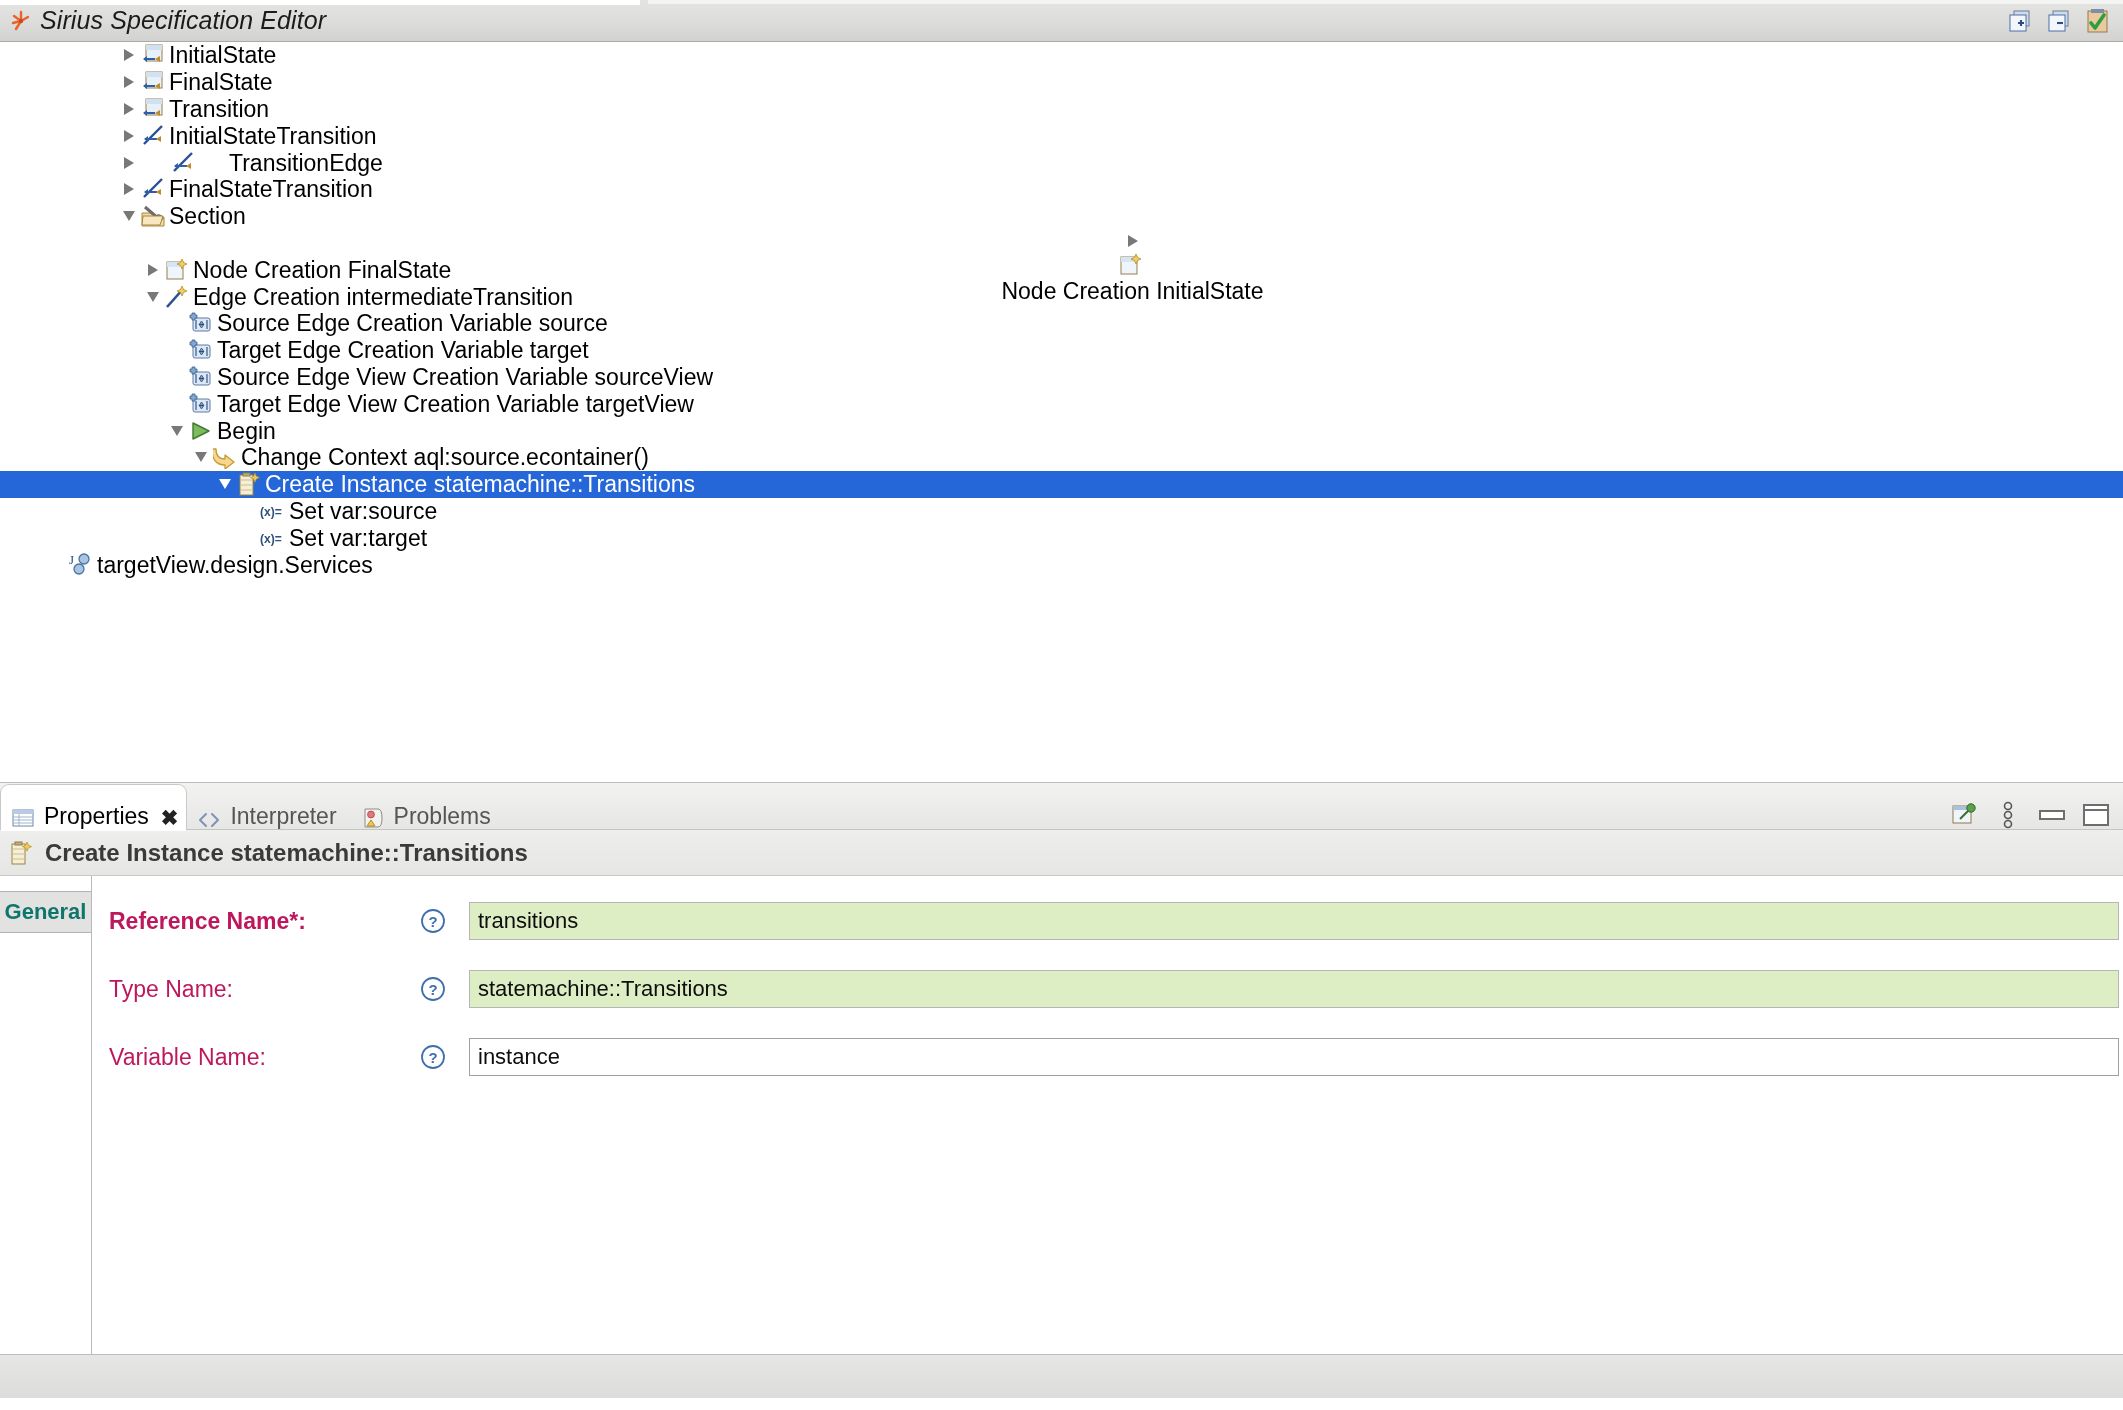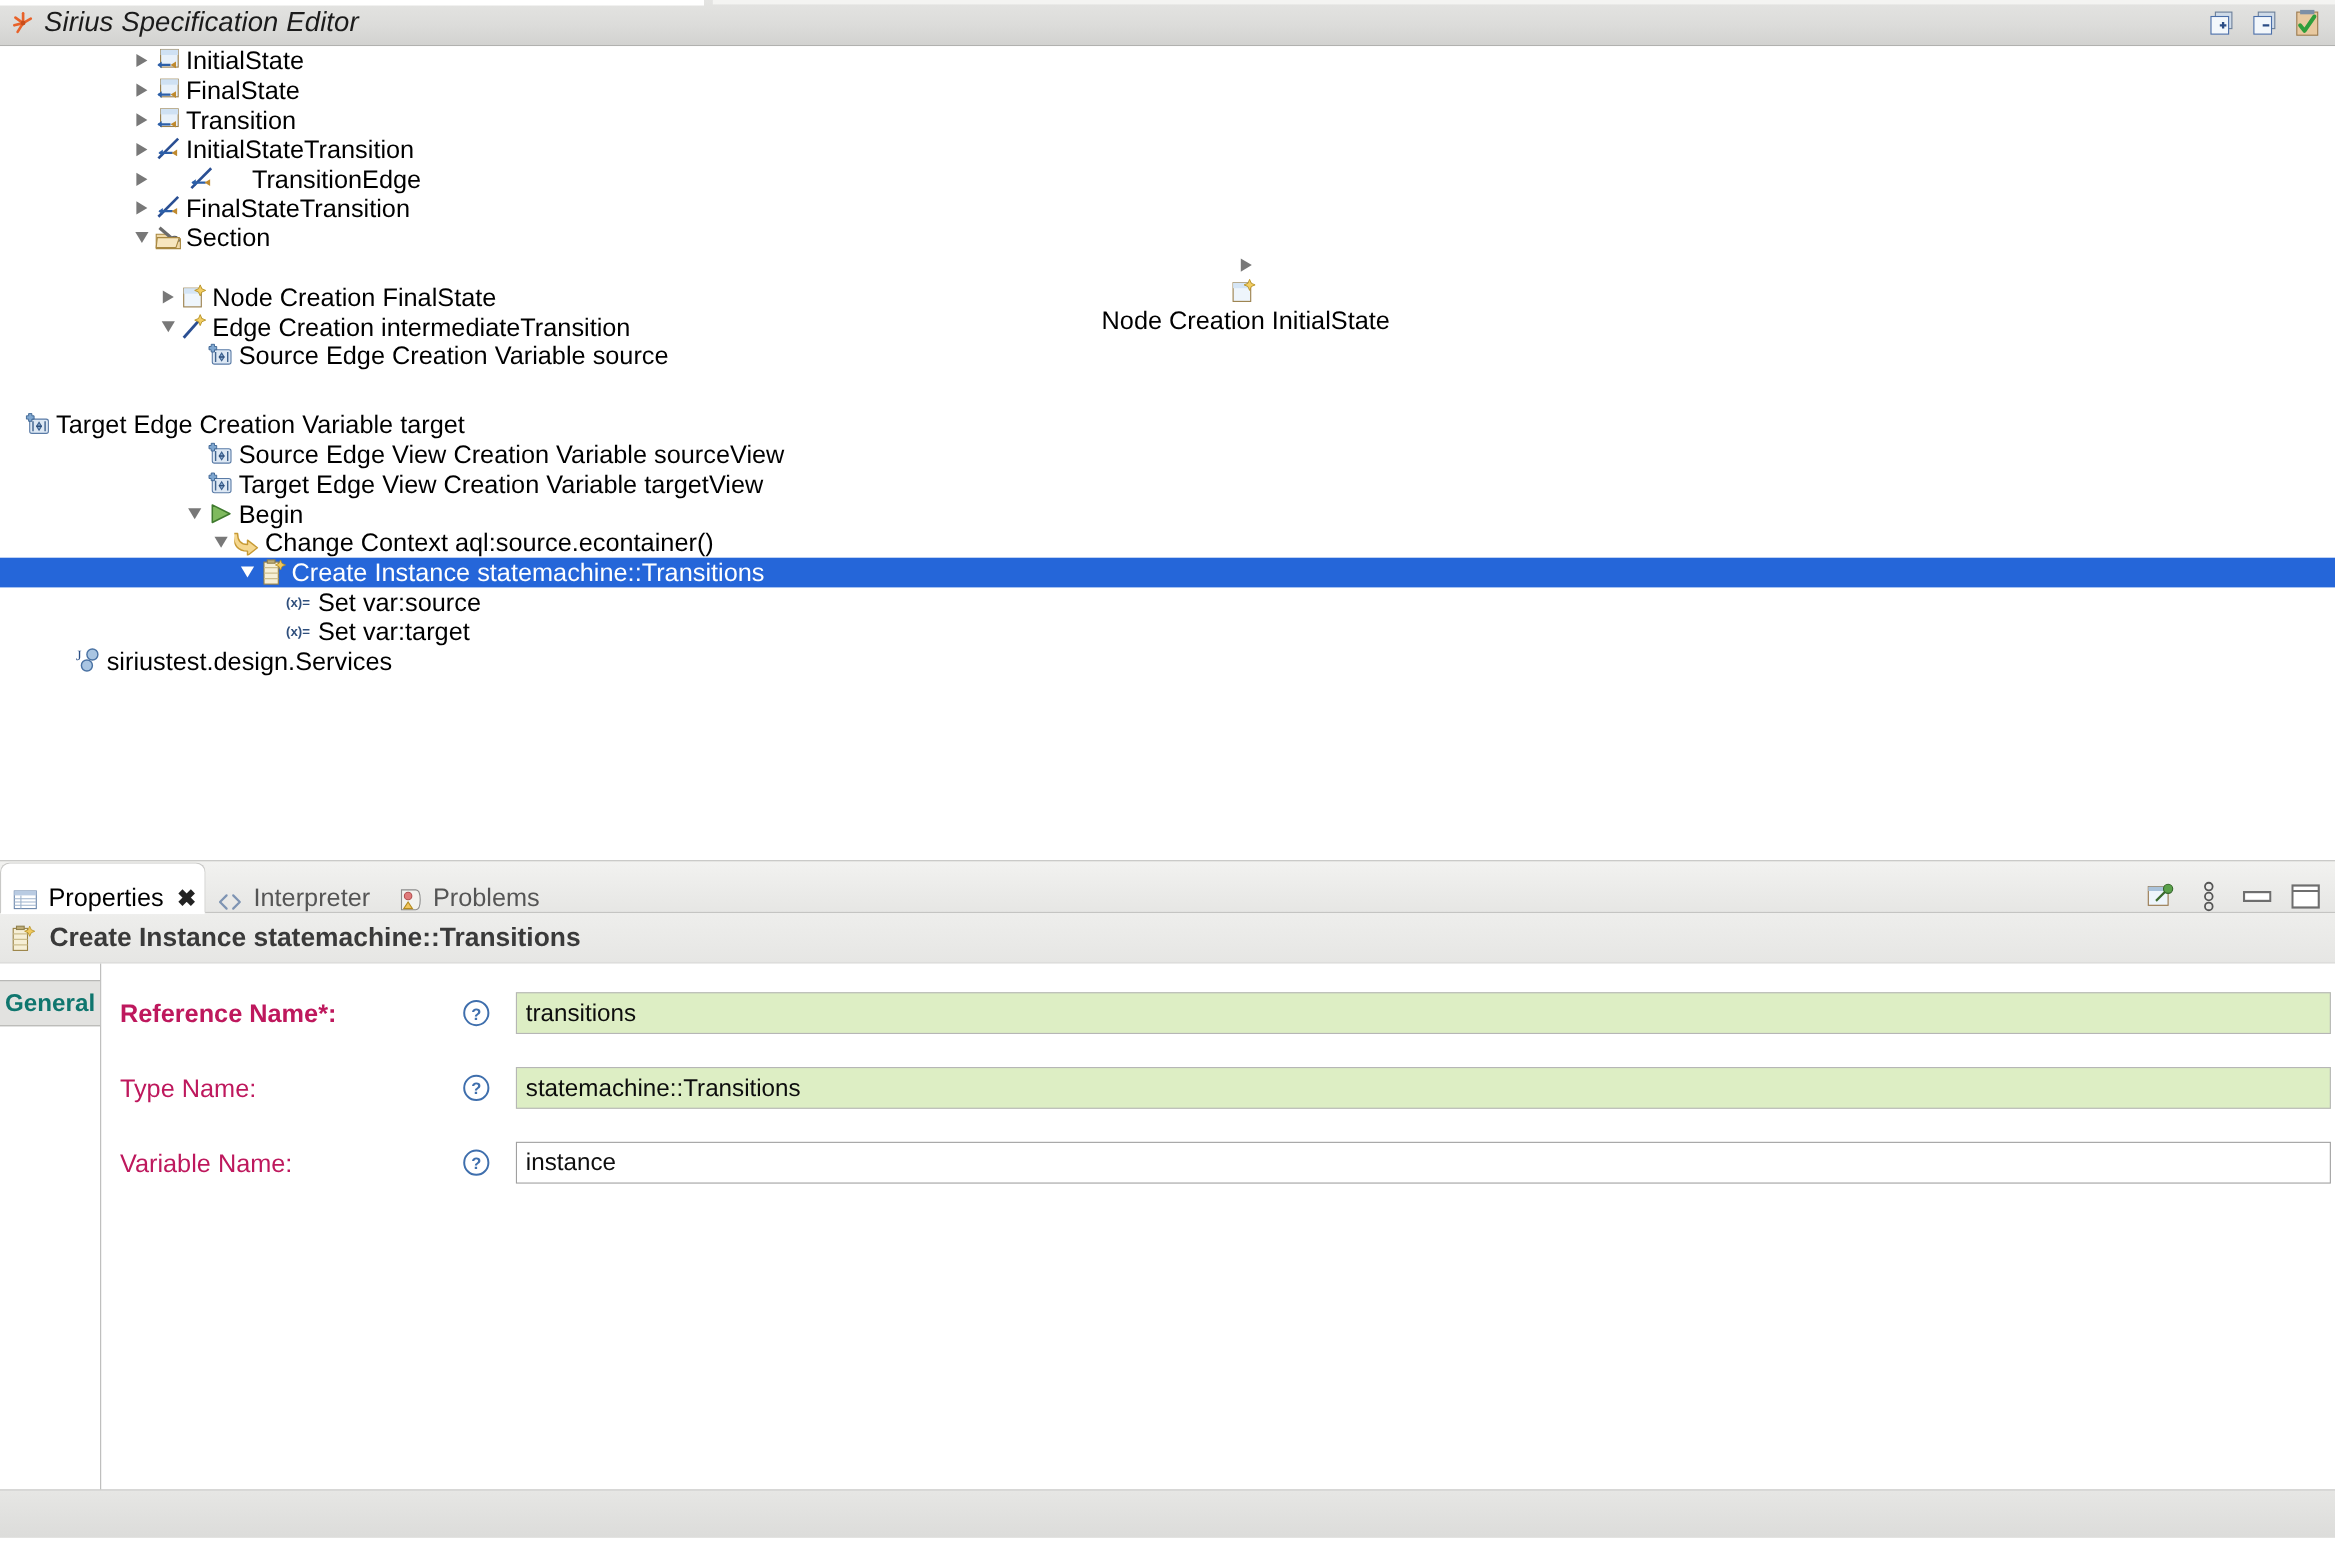--- a/index.html
+++ b/index.html
@@ -334,21 +334,21 @@
         <svg width="24" height="24" viewBox="0 0 24 24">
         <rect x="4" y="7" width="17" height="13" rx="2" fill="#dde8f4" stroke="#5a7ba6"></rect>
         <path d="M7 9 v9 M18 9 v9" stroke="#41648f" stroke-width="1.3"></path>
         <path d="M12.5 10 l2.2 3.5 l-2.2 3.5 l-2.2 -3.5 z" fill="#8fb0d4" stroke="#3d618e"></path>
         <path d="M10 13.5 h5" stroke="#2d4d78" stroke-width="1.3"></path>
         <path d="M3 2 h3 v2 h2 v3 h-2 v2 h-3 v-2 h-2 v-3 h2 z" fill="#7fa7d0" stroke="#39618f" stroke-width=".8"></path>
       </svg>
       </span>
       <span class="lbl">Source Edge Creation Variable source</span>
     </div>
-    <div class="row" style=" margin-top: 36px;">
+    <div class="row" style="padding-left: 166px;">
       <span class="arrow none"></span>
       <span class="ico">
         <svg width="24" height="24" viewBox="0 0 24 24">
         <rect x="4" y="7" width="17" height="13" rx="2" fill="#dde8f4" stroke="#5a7ba6"></rect>
         <path d="M7 9 v9 M18 9 v9" stroke="#41648f" stroke-width="1.3"></path>
         <path d="M12.5 10 l2.2 3.5 l-2.2 3.5 l-2.2 -3.5 z" fill="#8fb0d4" stroke="#3d618e"></path>
         <path d="M10 13.5 h5" stroke="#2d4d78" stroke-width="1.3"></path>
         <path d="M3 2 h3 v2 h2 v3 h-2 v2 h-3 v-2 h-2 v-3 h2 z" fill="#7fa7d0" stroke="#39618f" stroke-width=".8"></path>
       </svg>
       </span>
@@ -436,21 +436,21 @@
     </div>
     <div class="row" style="padding-left: 46px;">
       <span class="arrow none"></span>
       <span class="ico">
         <svg width="24" height="24" viewBox="0 0 24 24">
         <text x="0" y="11" font-family="Liberation Serif, serif" font-size="13" fill="#2a4f86">J</text>
         <circle cx="15" cy="6" r="5" fill="#a9c5e2" stroke="#4a72a3" stroke-width="1.3"></circle>
         <circle cx="10" cy="16" r="5" fill="#a9c5e2" stroke="#4a72a3" stroke-width="1.3"></circle>
       </svg>
       </span>
-      <span class="lbl">siriustest.design.Services</span>
+      <span class="lbl">targetView.design.Services</span>
     </div>
   </div>
 
 <div class="propview">
 
   <div class="tabbar">
     <div class="tab active">
       <span class="ticon">
         <svg width="24" height="24" viewBox="0 0 24 24">
           <rect x="2" y="4" width="20" height="16" fill="#ffffff" stroke="#6b86ab"></rect>

